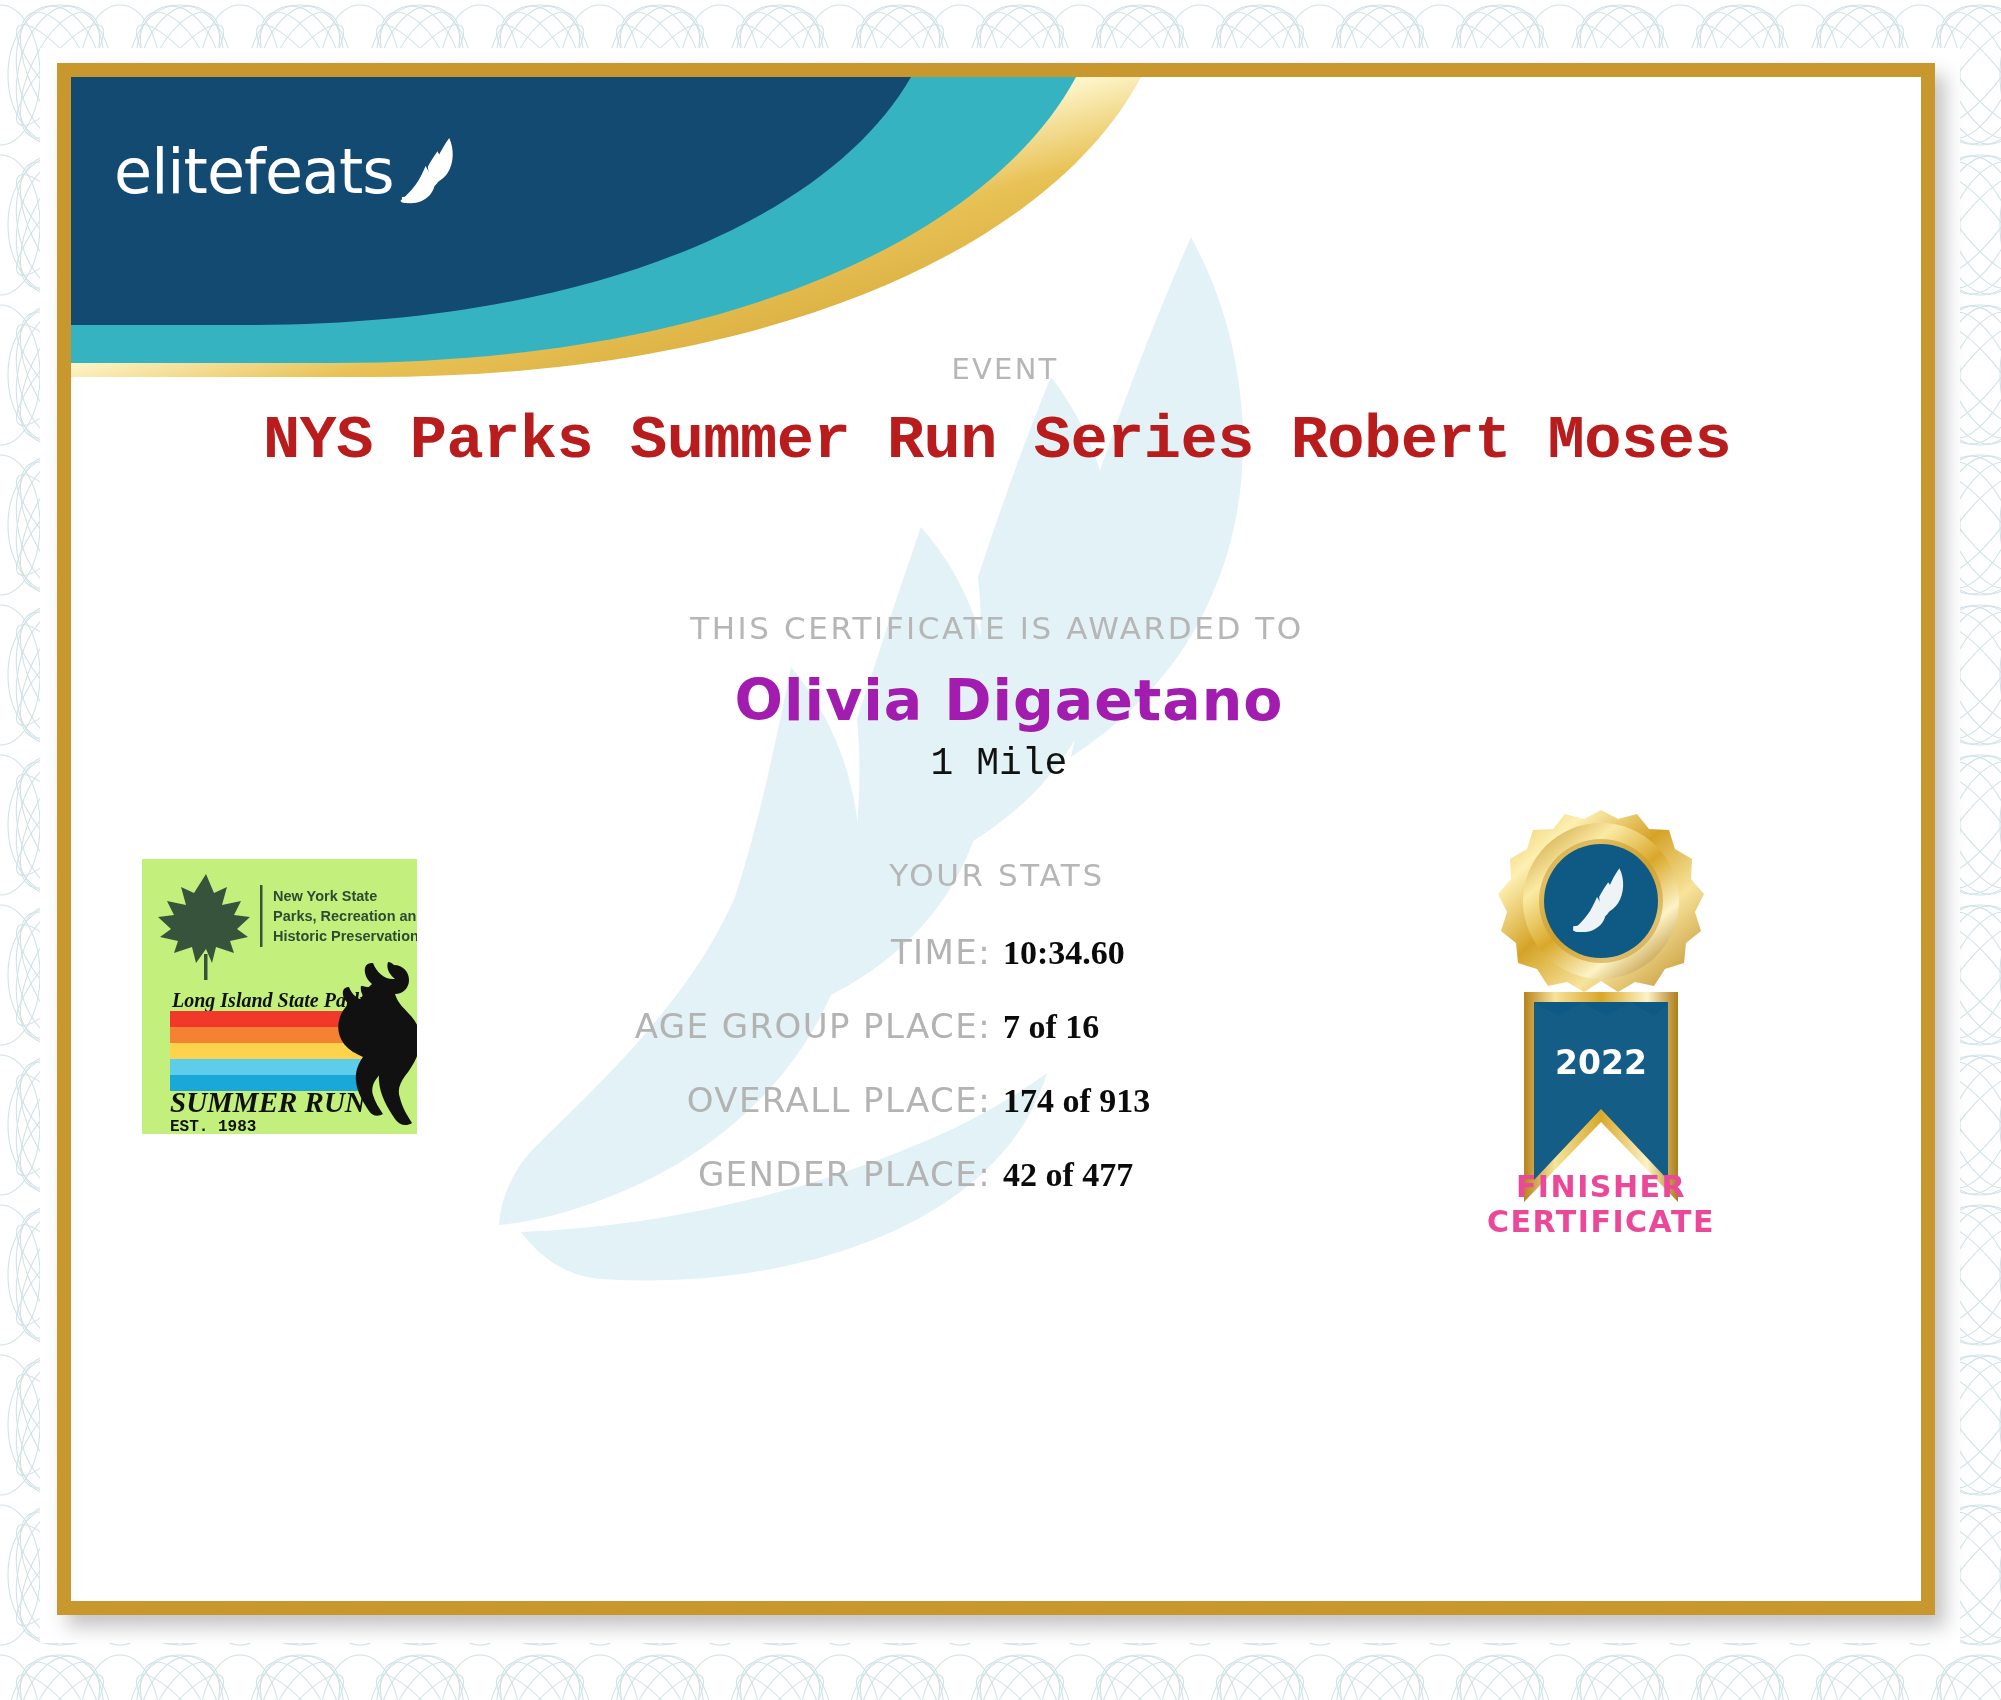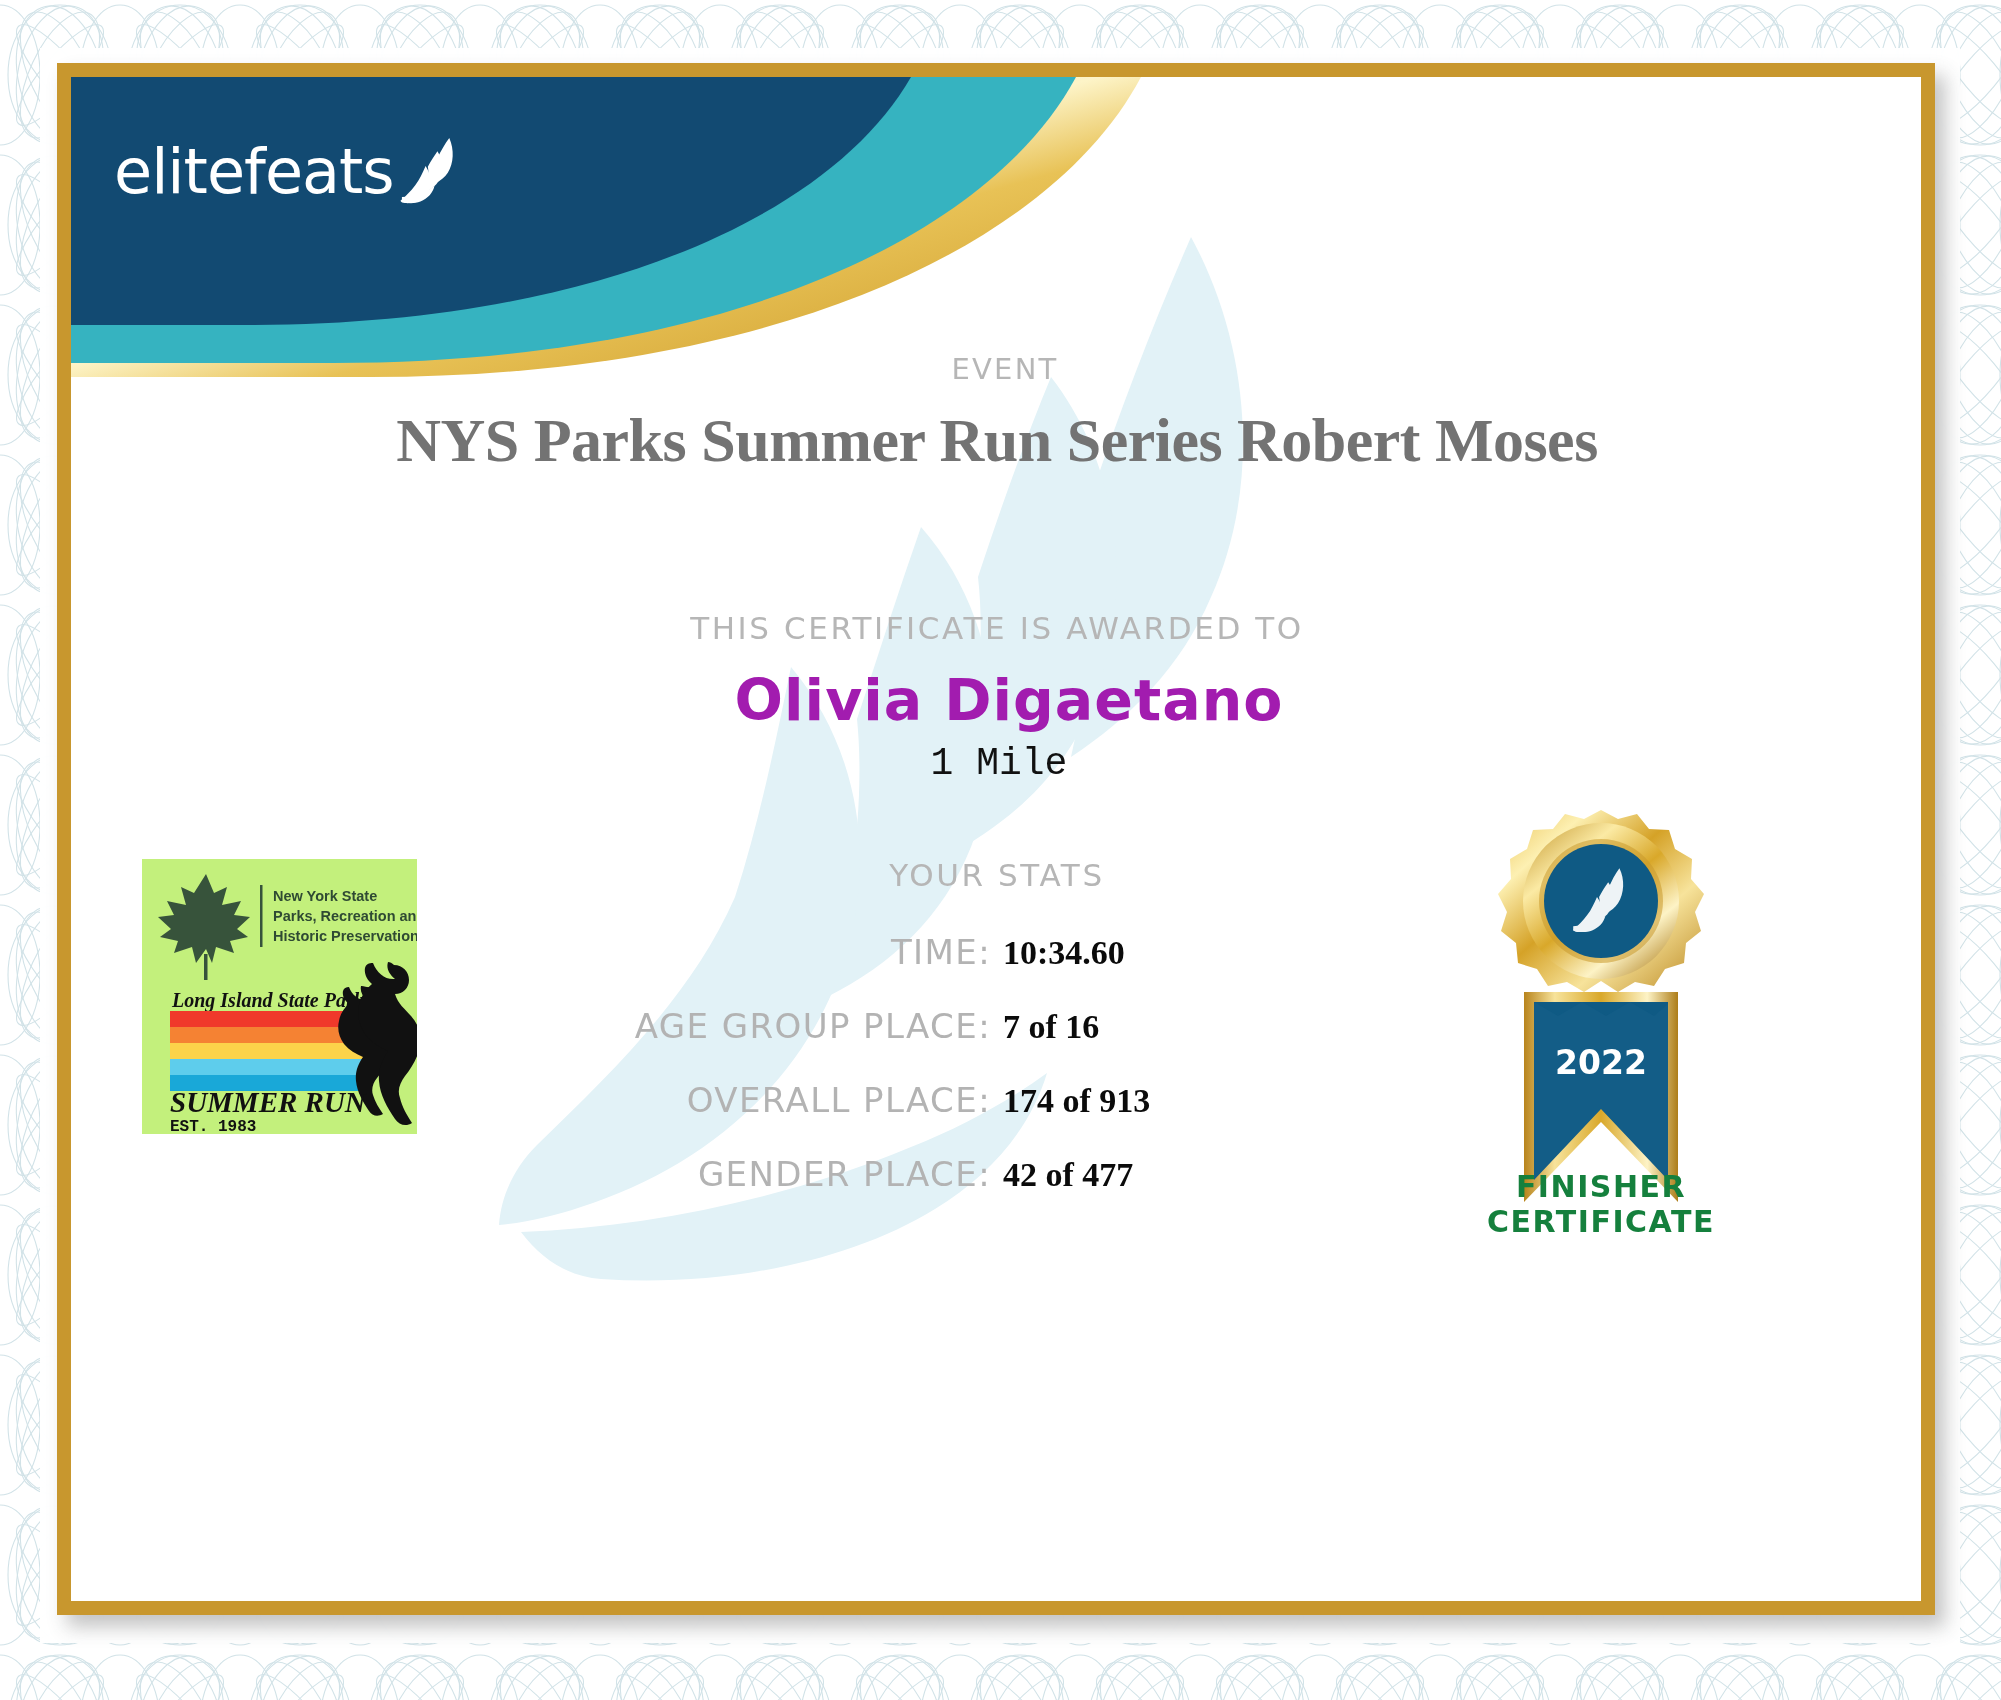--- a/index.html
+++ b/index.html
@@ -73,22 +73,22 @@
     font-weight:400;
   }
 
   #event-label{position:absolute;top:275px;left:0;width:100%;margin-left:8px;}
 
   #event-title{
     position:absolute;top:328px;left:0;width:100%;
     text-align:center;
     font-size:62px;
     font-weight:700;
-    color:#737373;
-    font-family:Liberation Serif, serif;
+    color:#b91c1c;
+    font-family:Liberation Mono, monospace;
     letter-spacing:-0.5px;
   }
 
   #awarded-label{position:absolute;top:533px;left:0;width:100%;font-size:31px;letter-spacing:2.6px;}
 
   #recipient{
     position:absolute;top:590px;left:12px;width:100%;
     text-align:center;
     font-size:57px;
     font-weight:700;
@@ -149,21 +149,21 @@
     position:absolute;
     left:1395px;top:725px;
     width:270px;height:500px;
     z-index:7;
   }
   #medal-caption{
     position:absolute;
     left:1360px;top:1093px;
     width:340px;
     text-align:center;
-    color:#15803d;
+    color:#ec4899;
     font-size:30px;
     font-weight:700;
     letter-spacing:1.5px;
     line-height:1.15;
     font-family:"DejaVu Sans", sans-serif;
     z-index:7;
   }
 </style>
 </head>
 <body>

